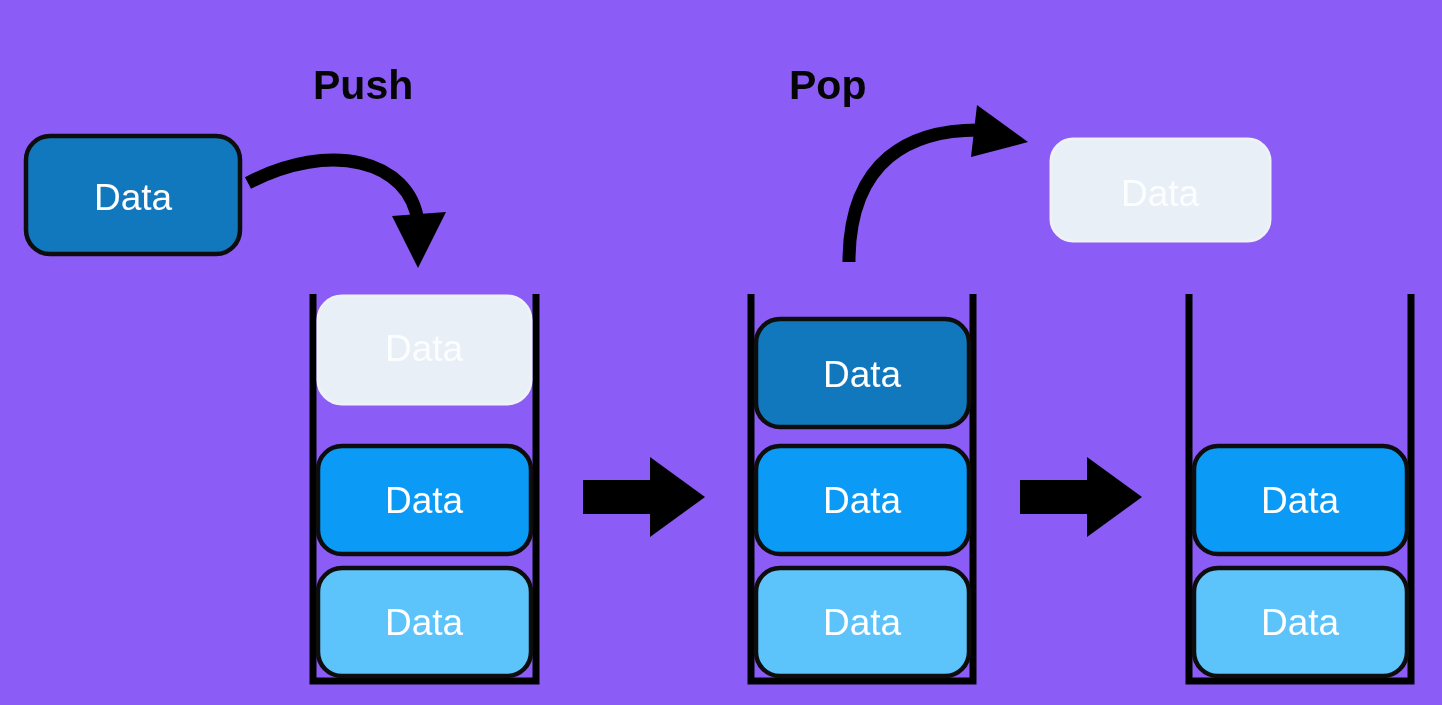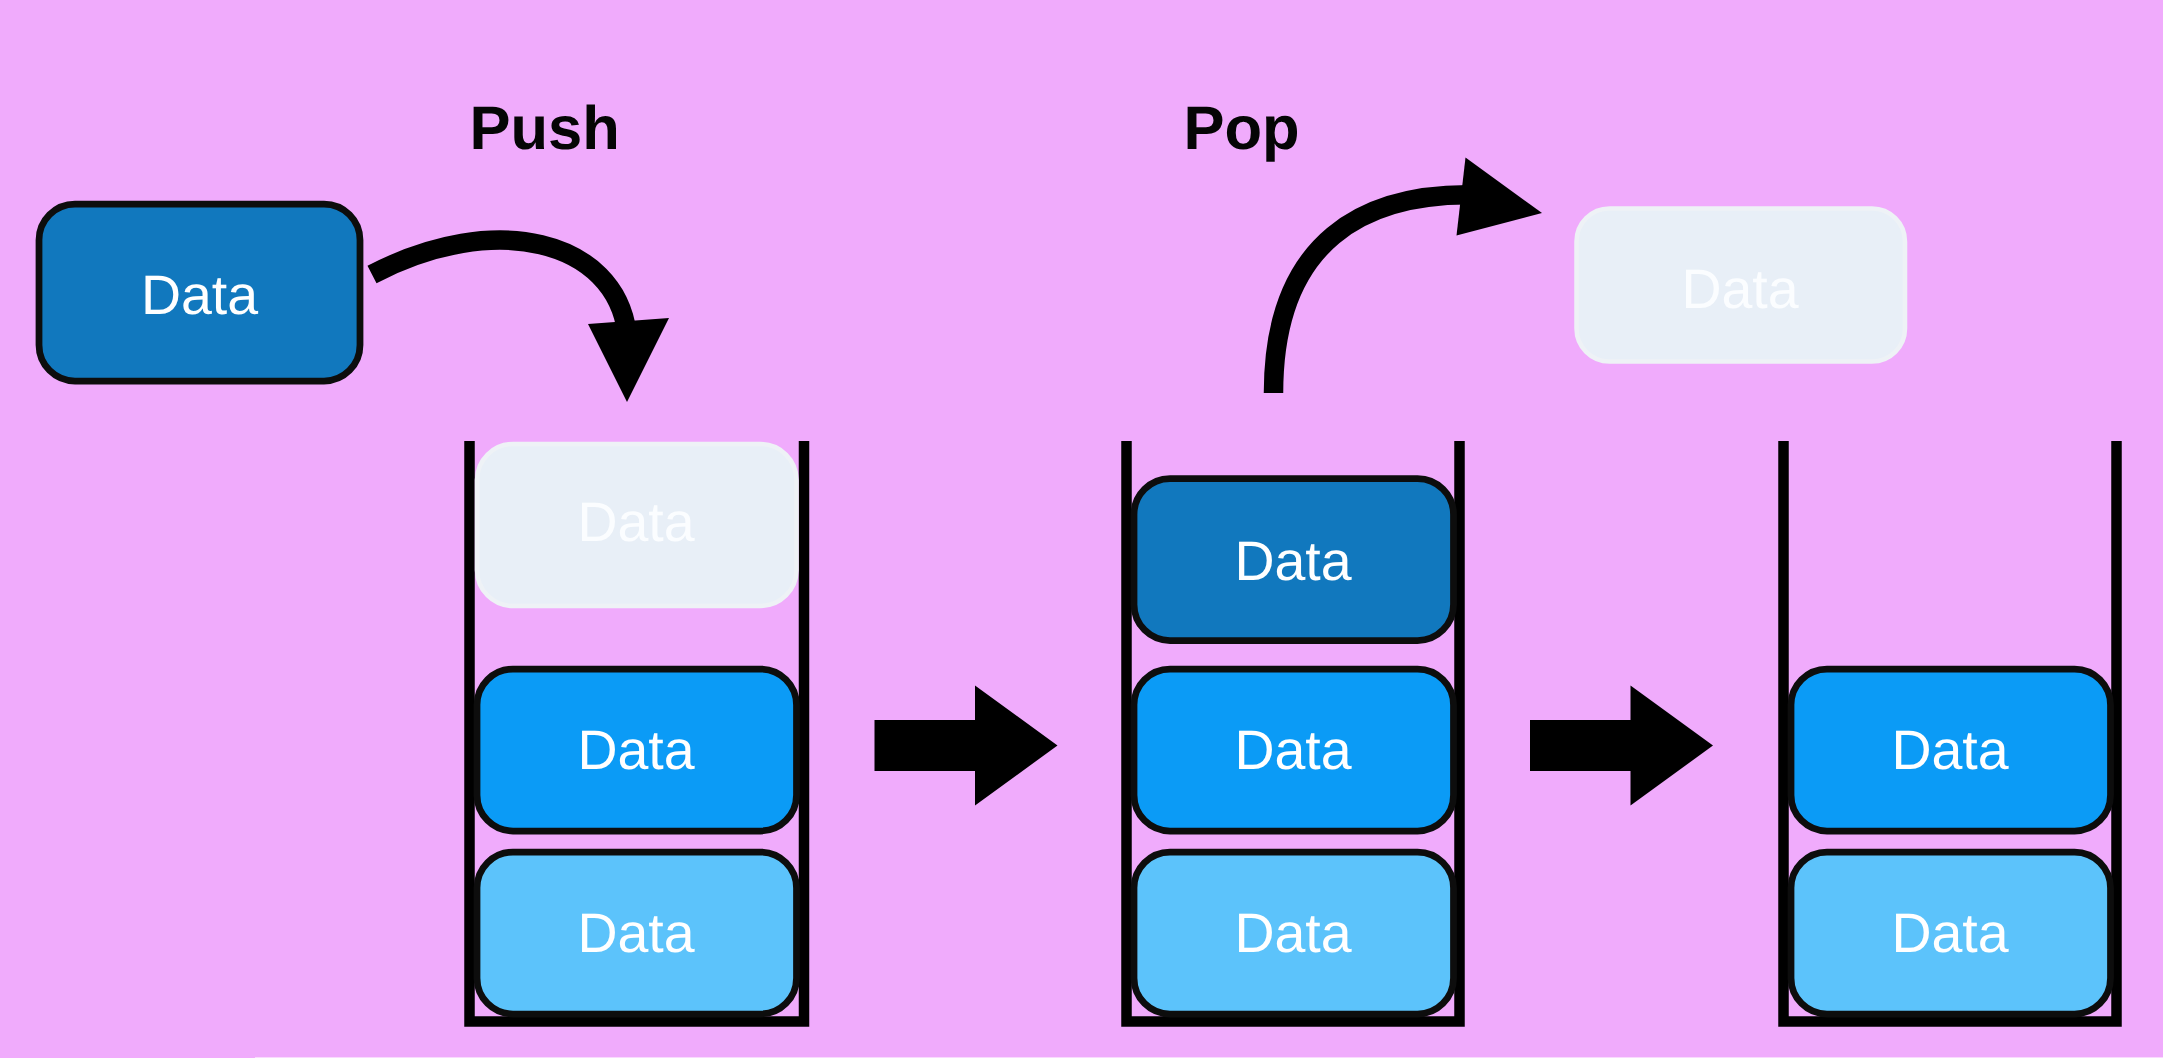--- a/index.html
+++ b/index.html
@@ -10,21 +10,21 @@
   body {
     width: 1442px;
     height: 705px;
     overflow: hidden;
     font-family: "Liberation Sans", sans-serif;
   }
   #canvas {
     position: relative;
     width: 1442px;
     height: 705px;
-    background: #f0abfc;
+    background: #8b5cf6;
   }
   svg.diagram {
     position: absolute;
     top: 0;
     left: 0;
     width: 1442px;
     height: 705px;
   }
   .op-label {
     font-family: "Liberation Sans", sans-serif;

